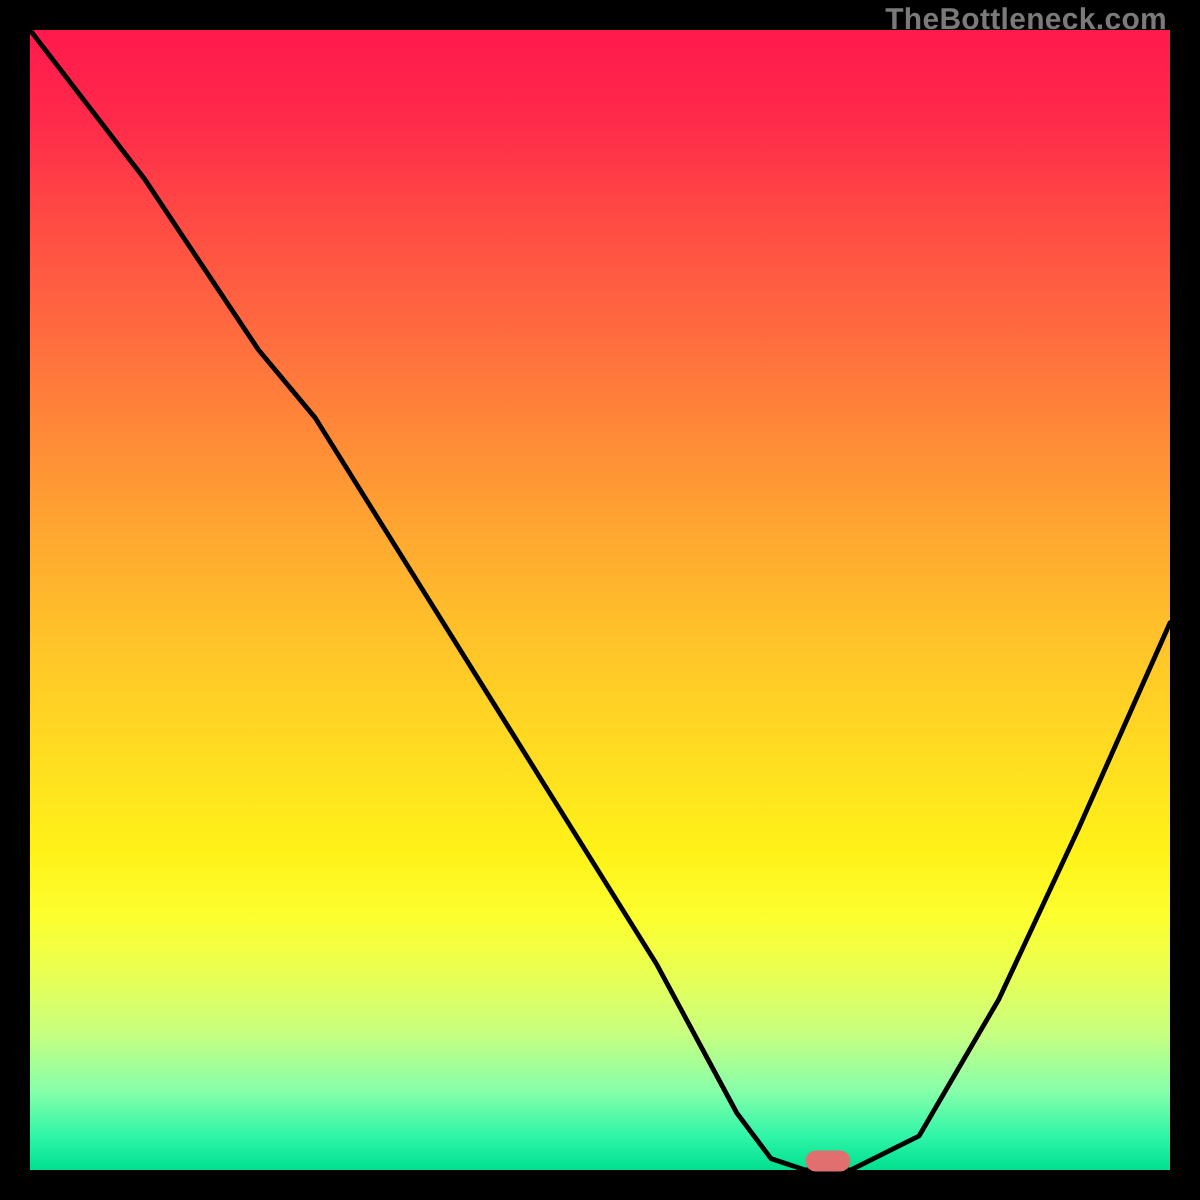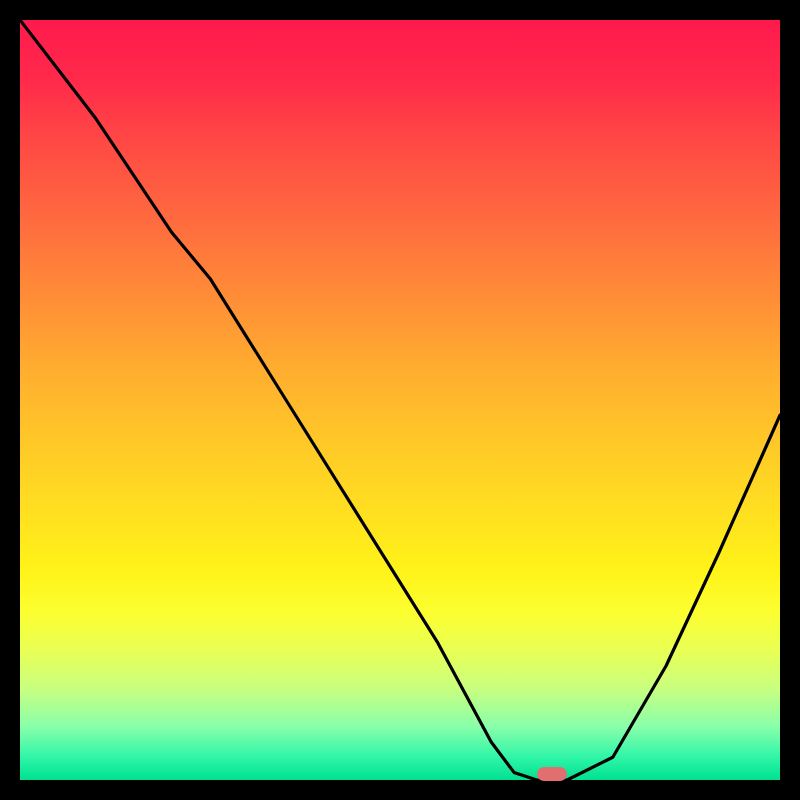--- a/index.html
+++ b/index.html
@@ -71,13 +71,14 @@
 <div class="chart-container">
 
   <div class="plot-area"></div>
 
   <svg class="curve-svg" viewBox="0 0 760 760" preserveAspectRatio="none">
     <path d="M0.0 0.0 L76.0 98.8 L152.0 212.8 L190.0 258.4 L266.0 380.0 L342.0 501.6 L418.0 623.2 L471.2 722.0 L494.0 752.4 L516.8 760.0 L547.2 760.0 L592.8 737.2 L646.0 646.0 L699.2 532.0 L760.0 395.2" fill="none" stroke="#000000" stroke-width="3.2" stroke-linejoin="round" stroke-linecap="round"></path>
   </svg>
 
   <div class="marker" style="left: 537px; top: 767.2px; background: rgb(226, 111, 111);"></div>
 
+  <div class="watermark">TheBottleneck.com</div>
 </div>
 
 </body></html>

